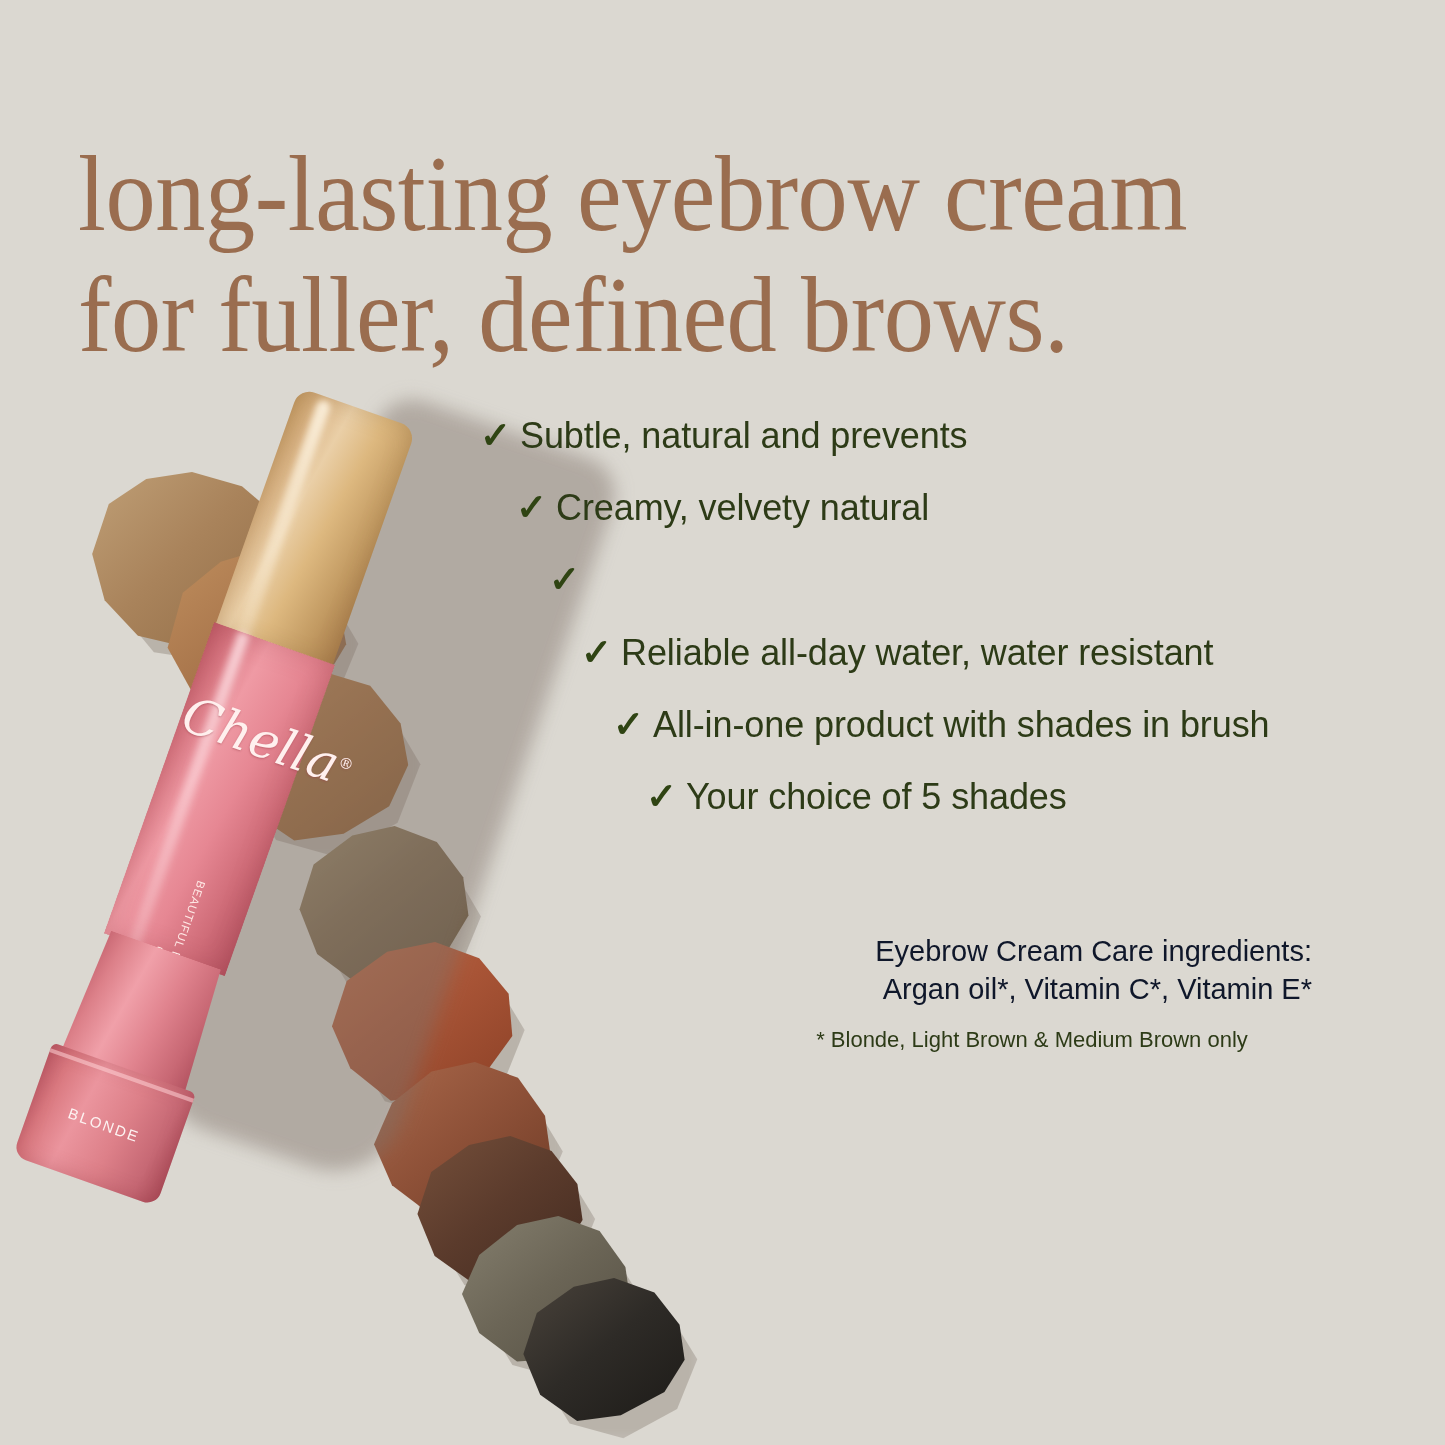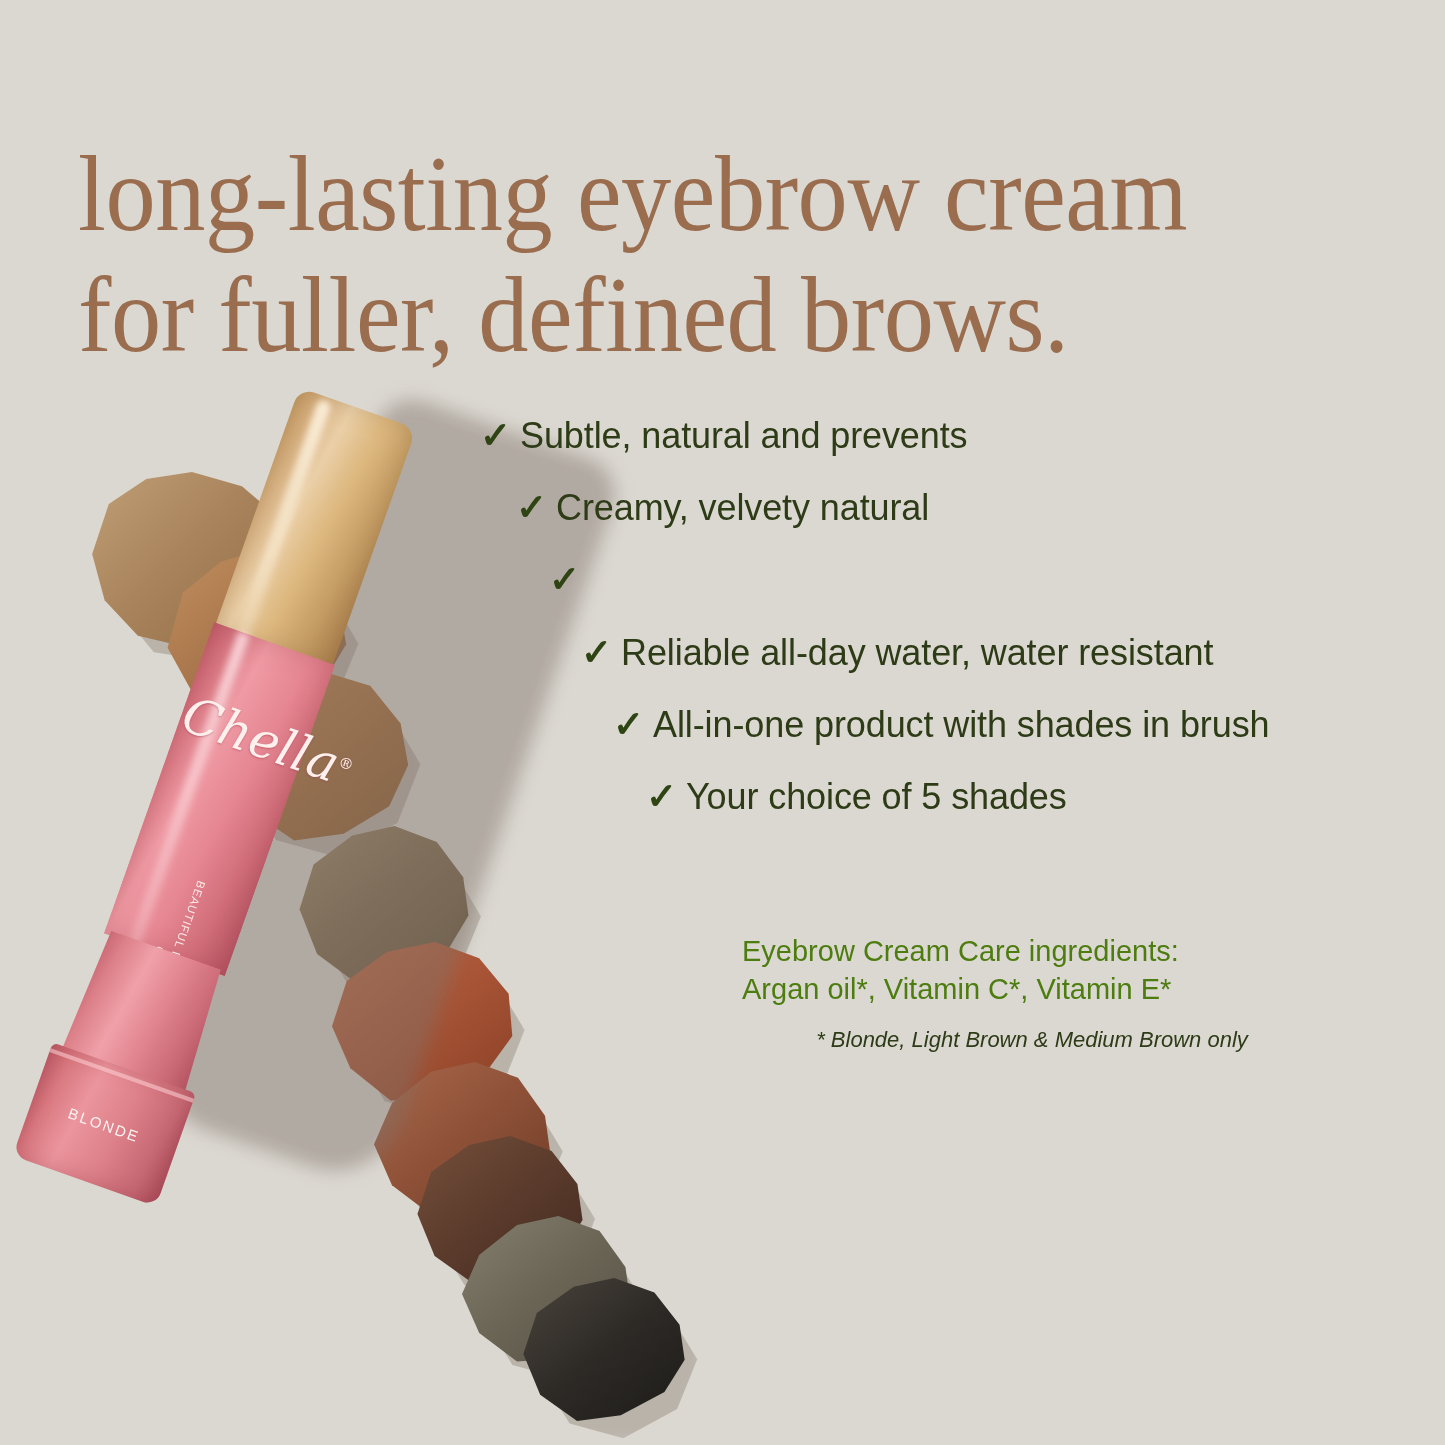--- a/index.html
+++ b/index.html
@@ -44,34 +44,33 @@
     line-height:1;
     font-weight:700;
     display:inline-block;
   }
   .bullet .btext{letter-spacing:-0.1px;}
 
   
   .ingredients{
     position:absolute;
     left:742px; top:933px; width:570px;
-    text-align:left;
-    color:#4d7c0f;
+    text-align:right;
+    color:#0f172a;
     font-size:29px;
     line-height:1.30;
     white-space:pre-line;
   }
   .footnote{
     position:absolute;
     left:742px; top:1026px; width:580px;
     text-align:center;
     color:#2d3b17;
     font-size:22px;
     line-height:1.3;
-    font-style:italic;
   }
 
   
   .swatch{position:absolute;}
   .swatch .shadow{
     position:absolute;left:16px;top:20px;width:100%;height:100%;
     background:rgba(120,108,98,.34);
     filter:blur(7px);
   }
   .swatch .body{

